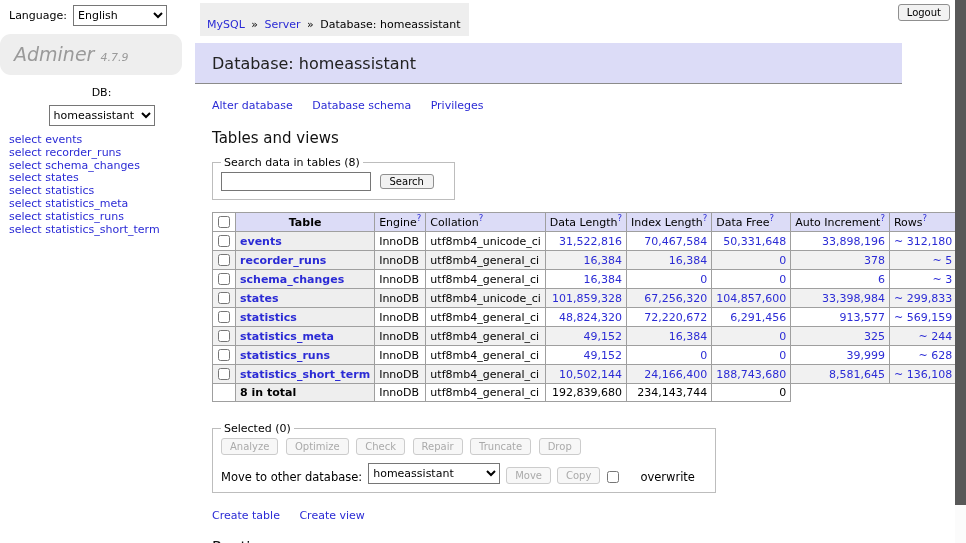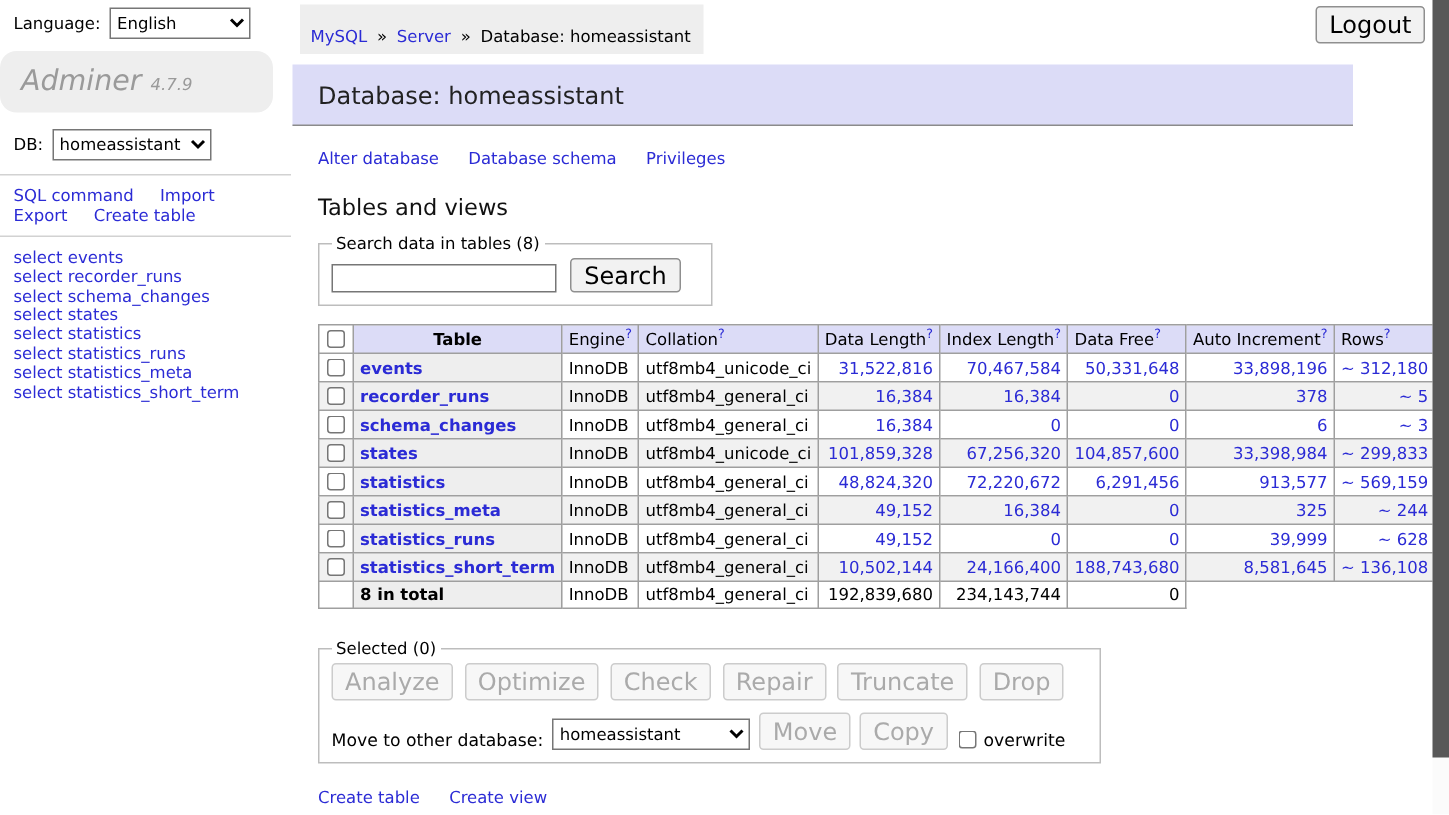--- a/index.html
+++ b/index.html
@@ -13,37 +13,37 @@
   
   .sidebar { position:absolute; left:0; top:0; width:194px; }
   .lang-row { margin:5px 0 0 9px; display:flex; align-items:center; gap:6px; }
   select { font-family:"DejaVu Sans", sans-serif; font-size:11px; height:19px; background:#fff; border:1px solid #767676; }
   .lang-select { width:92px; }
   .logo {
     margin:8px 12px 0 0; background:#eeeeee; padding:9px 0 10px 14px;
     font-size:19px; font-style:italic; color:#9a9a9a; font-weight:normal;border-radius:11px;
   }
   .logo .ver { font-size:11px; margin-left:6px; font-style:italic; color:#9a9a9a; }
-  .db-row { margin:11px 0 0 9px; display:flex; align-items:center; gap:6px; }
+  .db-row { margin:11px 0 0 9px; display:flex; align-items:center; gap:6px;flex-direction:column; }
   .db-select { width:104px; }
   .sidebar-cmd {
     margin-top:9px; border-top:1px solid #d2d2d2; border-bottom:1px solid #d2d2d2;
     padding:7px 0 7px 9px; width:185px; line-height:13px;
   }
   .sidebar-cmd a { margin-right:14px; white-space:nowrap; display:inline-block; }
   .tables-list { margin:8px 0 0 9px; }
   .tables-list a { display:block; line-height:12.8px; white-space:nowrap; }
 
   
   .main { position:absolute; left:195px; top:0; width:762px; }
   .breadcrumb { display:inline-block; background:#eeeeee; margin:3px 0 0 5px; padding:15px 8px 5px 7px; white-space:nowrap; }
   .breadcrumb .sep { color:#000; margin:0 3px; }
   .logout-wrap { position:absolute; top:4px; right:16px; }
   .btn {
-    font-family:"DejaVu Sans", sans-serif; font-size:16px; color:#000;
+    font-family:"DejaVu Sans", sans-serif; font-size:10px; color:#000;
     background:#f2f2f2; border:1px solid #8f8f8f; border-radius:3px; padding:2px 8px; cursor:pointer;
   }
   .btn.disabled { color:#aaaaaa; background:#f7f7f7; border-color:#cccccc; cursor:default; }
   h2.page-title {
     width:690px; background:#dcdcf7; border-bottom:1px solid #8b8b8b;
     margin:7px 0 0 0; padding:11px 0 10px 17px; font-size:16px; font-weight:normal; color:#222;
   }
   .action-links { margin:15px 0 0 17px; }
   .action-links a { margin-right:16px; }
   h3.section-heading { margin:17px 0 0 17px; font-size:15px; font-weight:normal; color:#111; }
@@ -69,21 +69,21 @@
   .db-tables tr.total td.nb { border:none; background:#fff; }
   sup.help { font-size:8.5px; vertical-align:super; line-height:0; }
   sup.help a { color:#2b2bd5; }
   input[type="checkbox"] { width:12px; height:12px; margin:1px; vertical-align:middle; }
 
   
   .selected-fieldset { margin-top:20px; }
   .sel-buttons .btn { margin-right:4px; }
   .move-row { margin-top:8px; display:flex; align-items:flex-end; gap:6px; font-size:11.5px; }
   .move-select { width:130px; }
-  .overwrite-wrap { display:flex; align-items:center; gap:4px; font-size:11.5px; }
+  .overwrite-wrap { display:flex; align-items:center; gap:20px; font-size:11.5px; }
 
   .create-links { margin:16px 0 0 17px; }
   .create-links a { margin-right:16px; }
 
   
   .scroll-track { position:absolute; right:0; top:0; width:11px; height:543px; background:#fbfbfb; z-index:50; }
   .scroll-thumb { width:11px; height:505px; background:#585858; }
 </style>
 </head>
 <body>
@@ -100,35 +100,29 @@
     <span>Adminer</span><span class="ver">4.7.9</span>
   </h1>
 
   <div class="db-row">
     <span>DB:</span>
     <select class="db-select">
       <option>homeassistant</option>
     </select>
   </div>
 
-  <div class="sidebar-cmd">
-    <a>SQL command</a>
-    <a>Import</a>
-    <a>Export</a>
-    <a>Create table</a>
-  </div>
 
   <div class="tables-list">
     <a>select events</a>
     <a>select recorder_runs</a>
     <a>select schema_changes</a>
     <a>select states</a>
     <a>select statistics</a>
+    <a>select statistics_meta</a>
     <a>select statistics_runs</a>
-    <a>select statistics_meta</a>
     <a>select statistics_short_term</a>
   </div>
 </div>
 
 <div class="logout-wrap">
   <button class="btn">Logout</button>
 </div>
 
 <div class="main">
 

